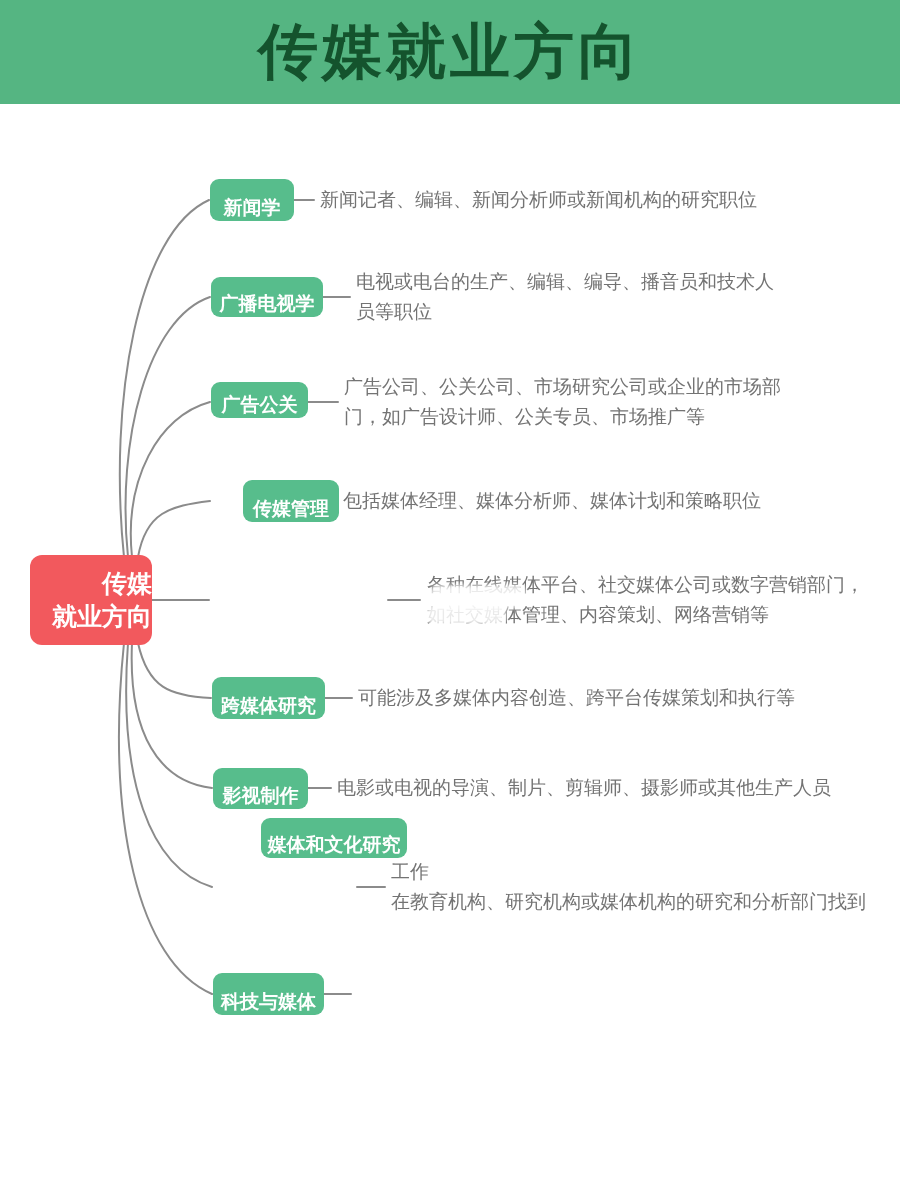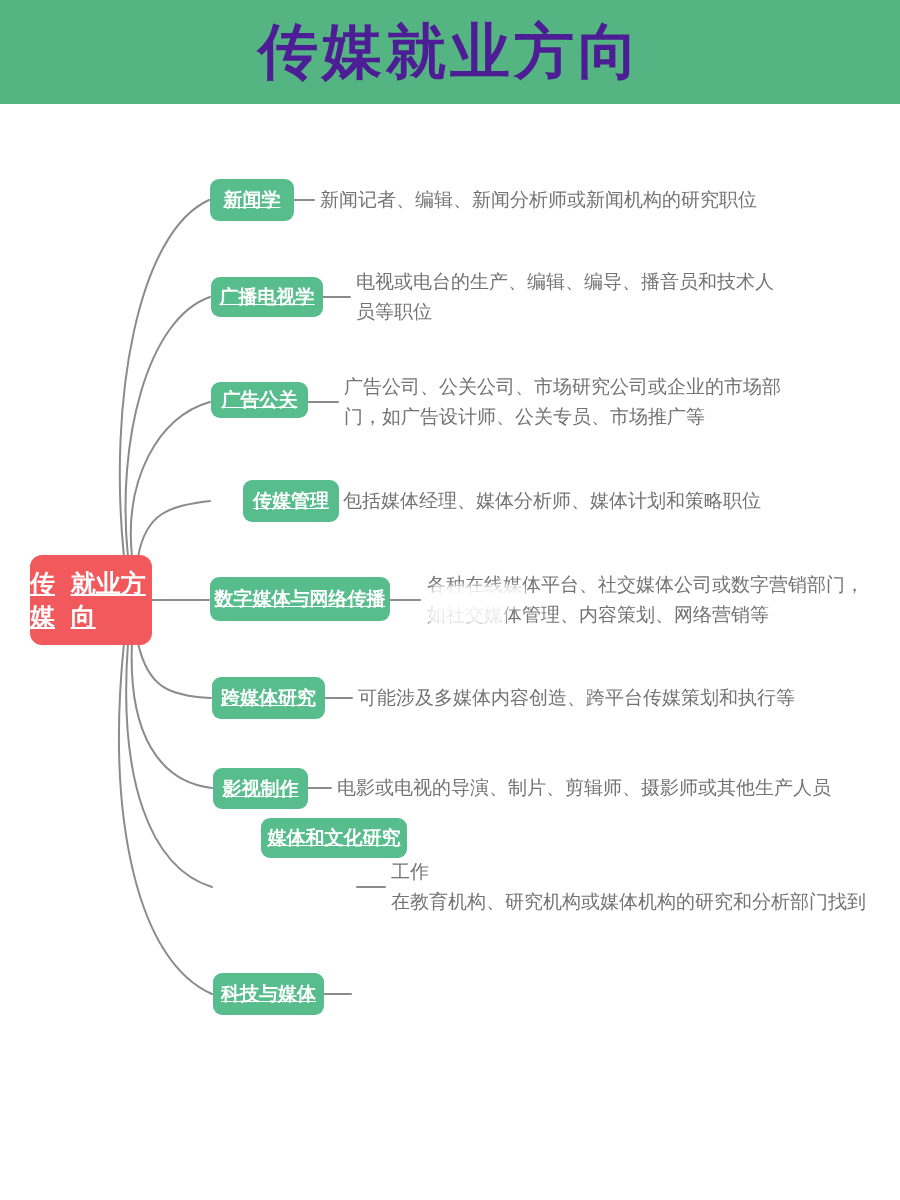--- a/index.html
+++ b/index.html
@@ -1,29 +1,29 @@
 <!DOCTYPE html>
 <html><head>
 <meta charset="utf-8">
 <style>
   html,body{margin:0;padding:0;}
   body{font-family:"Liberation Sans","DejaVu Sans",sans-serif;background:#ffffff;}
   .canvas{position:relative;width:900px;height:1200px;background:#ffffff;overflow:hidden;}
 
   .header{position:absolute;left:0;top:0;width:900px;height:104px;background:#55b582;
           display:flex;align-items:center;justify-content:center;}
-  .header .title{color:#4c1d95;font-size:60px;font-weight:900;letter-spacing:4px;}
+  .header .title{color:#14532d;font-size:60px;font-weight:900;letter-spacing:4px;}
 
   svg.connectors{position:absolute;left:0;top:0;width:900px;height:1200px;z-index:1;}
   svg.connectors path{stroke:#8b8b8b;stroke-width:2;fill:none;stroke-linecap:round;}
 
-  .node{position:absolute;z-index:2;display:flex;align-items:center;justify-content:center;
-        color:#ffffff;font-weight:bold;border-radius:9px;box-sizing:border-box;text-decoration:underline;}
+  .node{position:absolute;z-index:2;display:flex;align-items:flex-end;justify-content:center;
+        color:#ffffff;font-weight:bold;border-radius:9px;box-sizing:border-box;}
   .root-node{left:30px;top:555px;width:122px;height:90px;background:#f2595d;border-radius:12px;
-             flex-direction:row;font-size:25px;line-height:33px;}
+             flex-direction:column;font-size:25px;line-height:33px;}
   .branch-node{background:#57bd8c;font-size:19px;white-space:nowrap;}
 
   .b1{left:210px;top:179px;width:84px;height:42px;}
   .b2{left:211px;top:277px;width:112px;height:40px;}
   .b3{left:211px;top:382px;width:97px;height:36px;}
   .b4{left:211px;top:480px;width:96px;height:42px;margin-left:32px;}
   .b5{left:210px;top:577px;width:180px;height:44px;}
   .b6{left:212px;top:677px;width:113px;height:42px;}
   .b7{left:213px;top:768px;width:95px;height:41px;}
   .b8{left:213px;top:818px;width:146px;height:40px;margin-left:48px;}
@@ -102,23 +102,20 @@
     <div>门，如广告设计师、公关专员、市场推广等</div>
   </div>
 
   <div class="node branch-node b4">
     <span>传媒管理</span>
   </div>
   <div class="desc d4">
     <div>包括媒体经理、媒体分析师、媒体计划和策略职位</div>
   </div>
 
-  <div class="node branch-node b5">
-    <span>数字媒体与网络传播</span>
-  </div>
   <div class="desc d5">
     <div>各种在线媒体平台、社交媒体公司或数字营销部门，</div>
     <div>如社交媒体管理、内容策划、网络营销等</div>
   </div>
   <div class="smudge smudge-a"></div>
   <div class="smudge smudge-b"></div>
 
   <div class="node branch-node b6">
     <span>跨媒体研究</span>
   </div>

